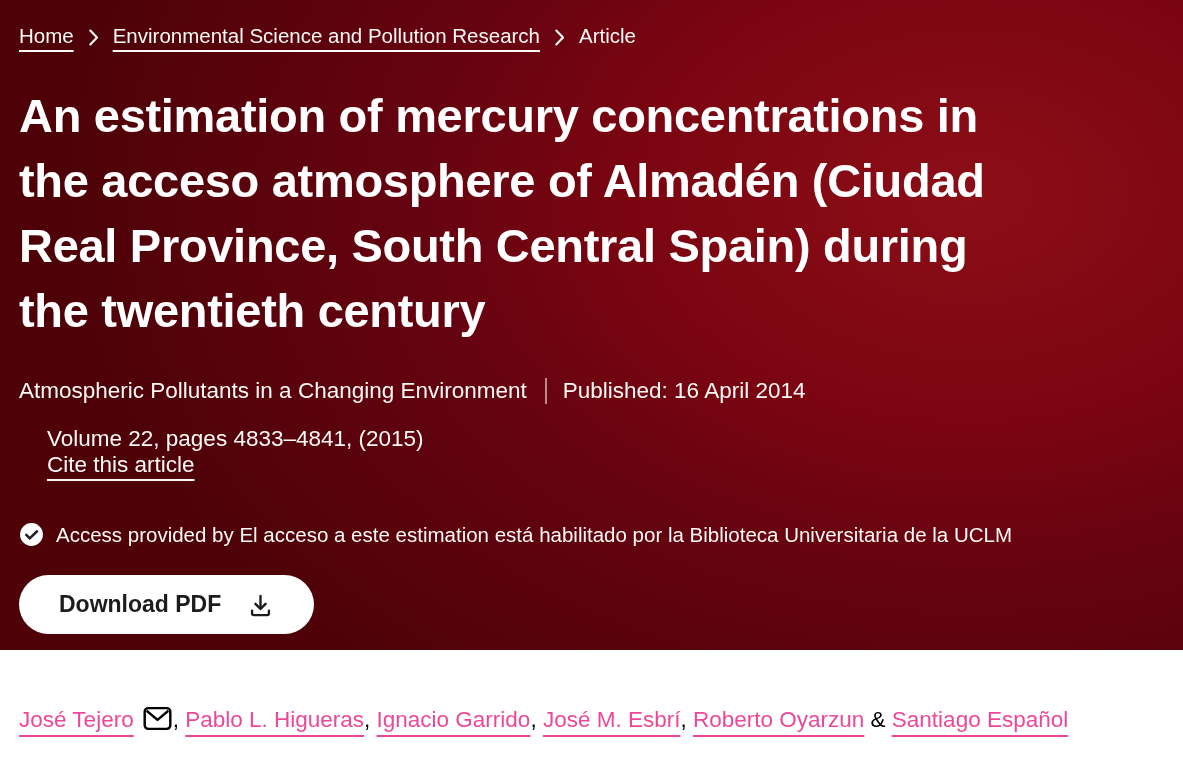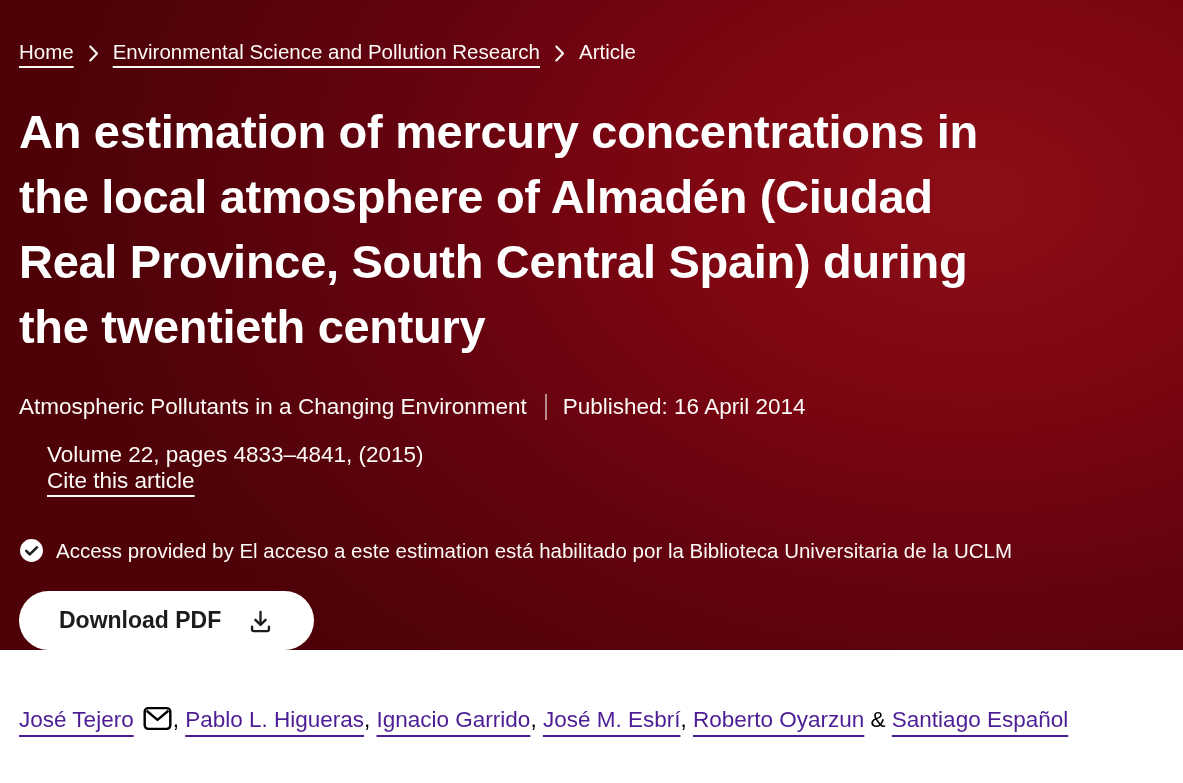--- a/index.html
+++ b/index.html
@@ -15,21 +15,21 @@
   }
 
   
   .hero {
     width: 100%;
     height: 650px;
     background:
       radial-gradient(ellipse 900px 620px at 82% 30%,
         #8c0e17 0%, #7a0511 38%, #650310 62%, #4e0208 100%);
     color: #fcfaf6;
-    padding: 40px 20px 0 19px;
+    padding: 24px 20px 0 19px;
   }
 
   
   .breadcrumb { display: flex; align-items: center; gap: 12px; font-size: 20.5px; }
   .crumb-link {
     color: #fcfaf6; text-decoration: underline;
     text-decoration-thickness: 2px; text-underline-offset: 7px;
     cursor: pointer;
   }
   .crumb-current { color: #fcfaf6; }
@@ -113,21 +113,21 @@
     background: #ffffff;
     padding: 45px 20px 0 19px;
   }
   .authors-line {
     max-width: 1070px;
     font-size: 22.5px;
     line-height: 49px;
     color: #000000;
   }
   .author-link {
-    color: #4c1d95;
+    color: #ec4899;
     text-decoration: underline;
     text-decoration-thickness: 1.5px;
     text-underline-offset: 8px;
     cursor: pointer;
     white-space: normal;
   }
   .author-sep { color: #000000; }
   .mail-icon { display: inline-block; vertical-align: -4px; margin: 0 1px 0 9px; }
 </style>
 </head>
@@ -148,21 +148,21 @@
       <span class="crumb-chevron">
         <svg width="11" height="17" viewBox="0 0 10 16">
             <path d="M2 1.5l6.3 6.5L2 14.5" stroke="#fcfaf6" stroke-width="2" fill="none" stroke-linecap="round" stroke-linejoin="round"></path>
           </svg>
       </span>
       <span class="crumb-current">Article</span>
     </nav>
 
     <h1 class="article-title">
       <span>An estimation of mercury concentrations in</span>
-      <span>the local atmosphere of Almadén (Ciudad</span>
+      <span>the acceso atmosphere of Almadén (Ciudad</span>
       <span>Real Province, South Central Spain) during</span>
       <span>the twentieth century</span>
     </h1>
 
     <div class="meta-row">
       <span class="series-title">Atmospheric Pollutants in a Changing Environment</span>
       <span class="meta-sep"></span>
       <span class="published">Published: 16 April 2014</span>
     </div>
 

